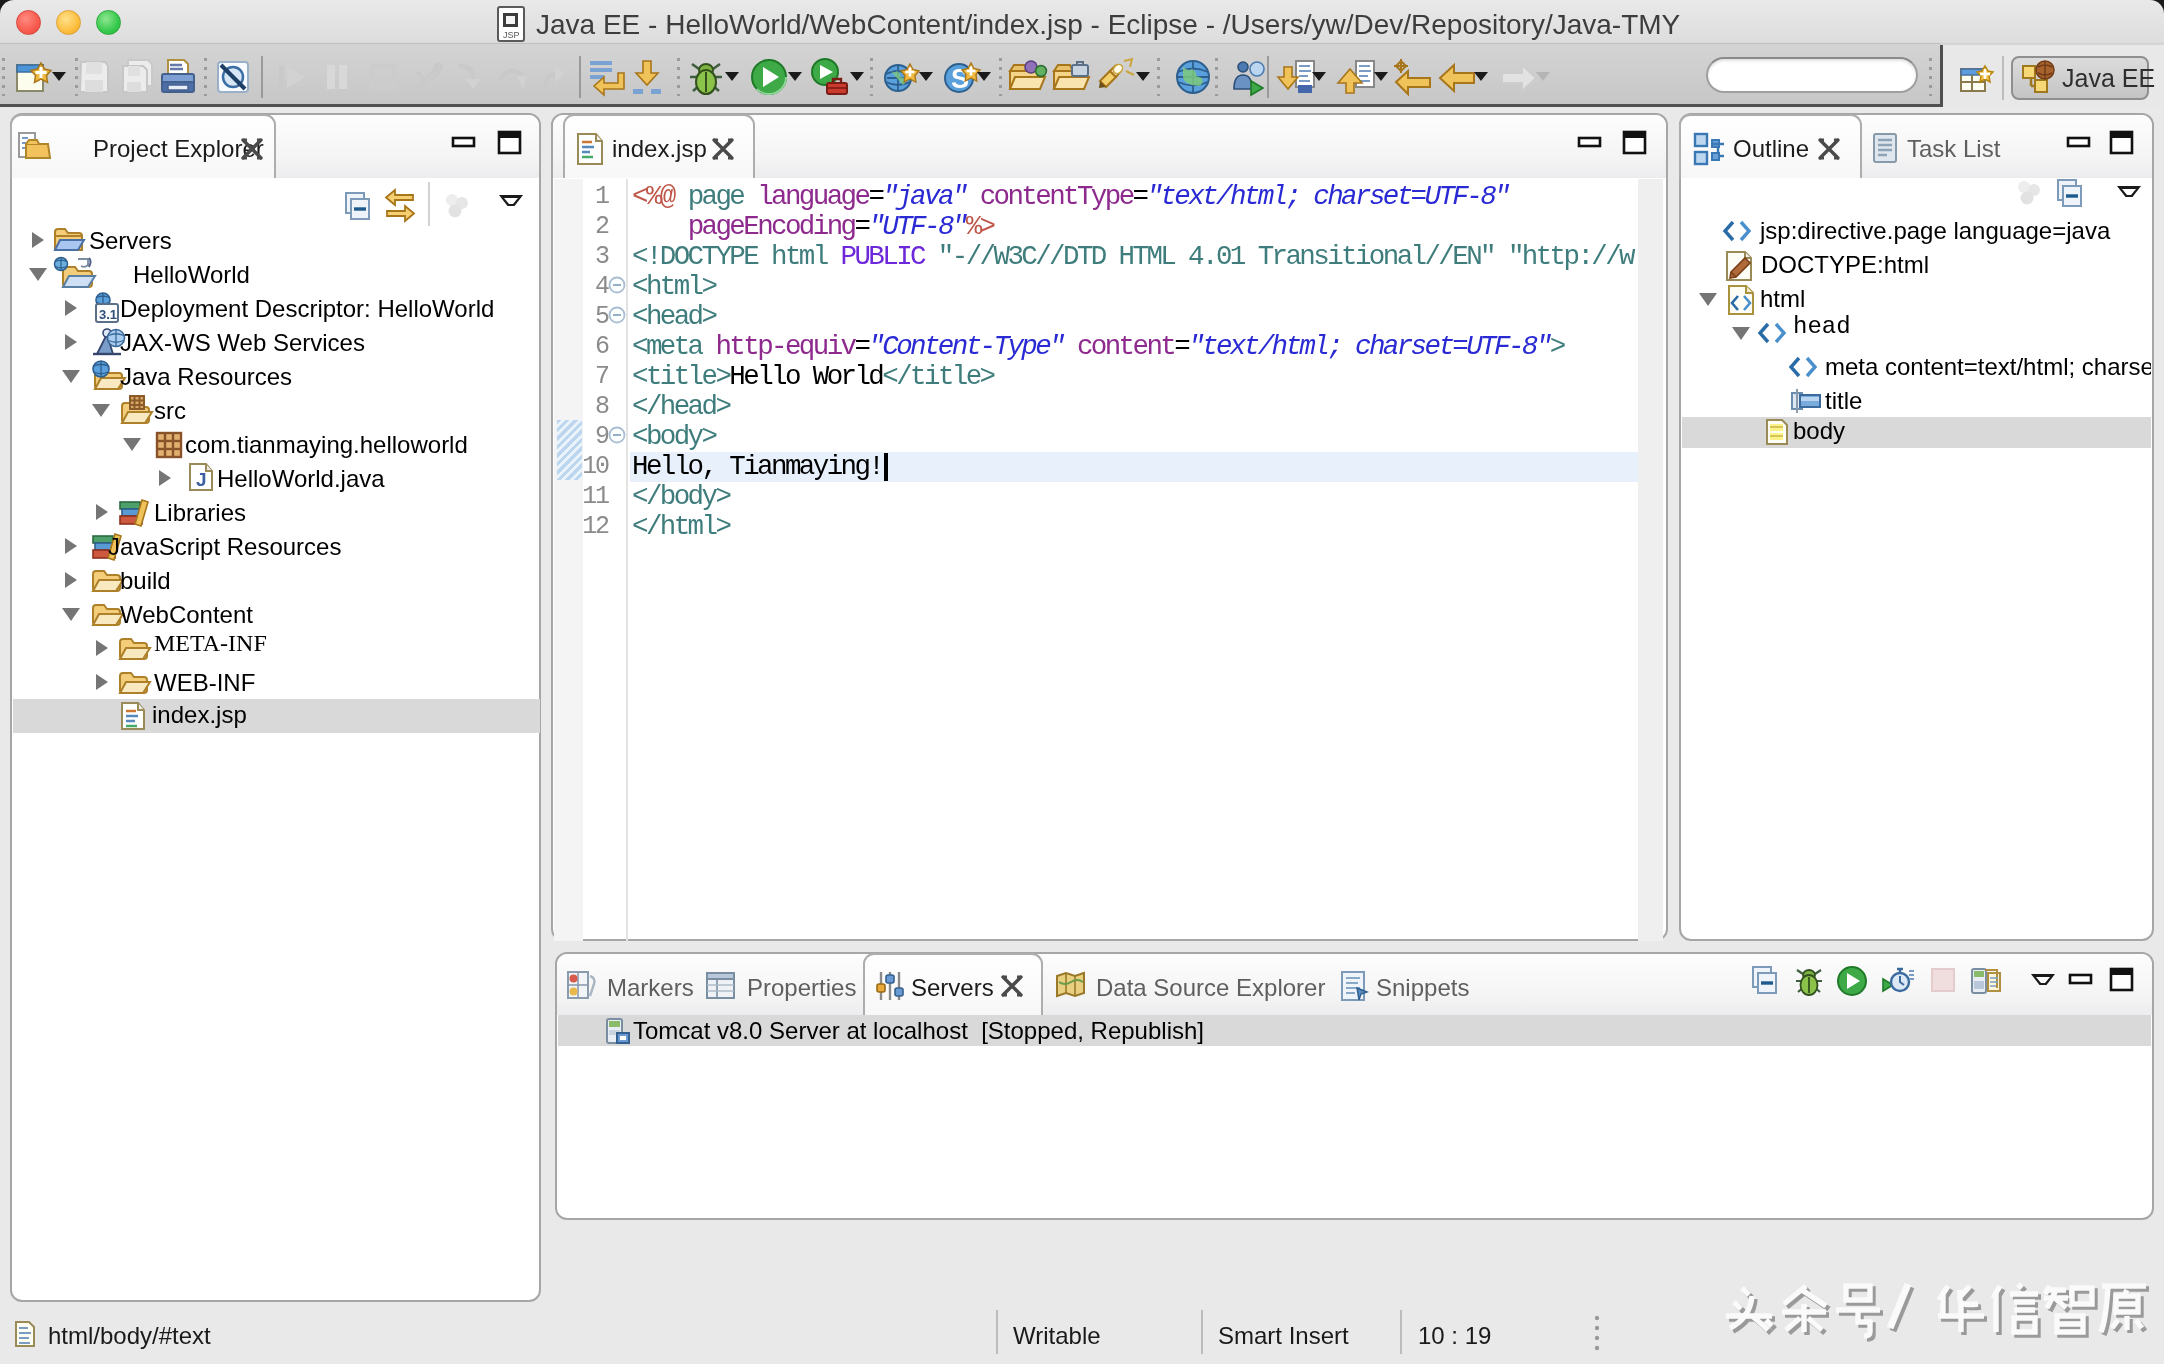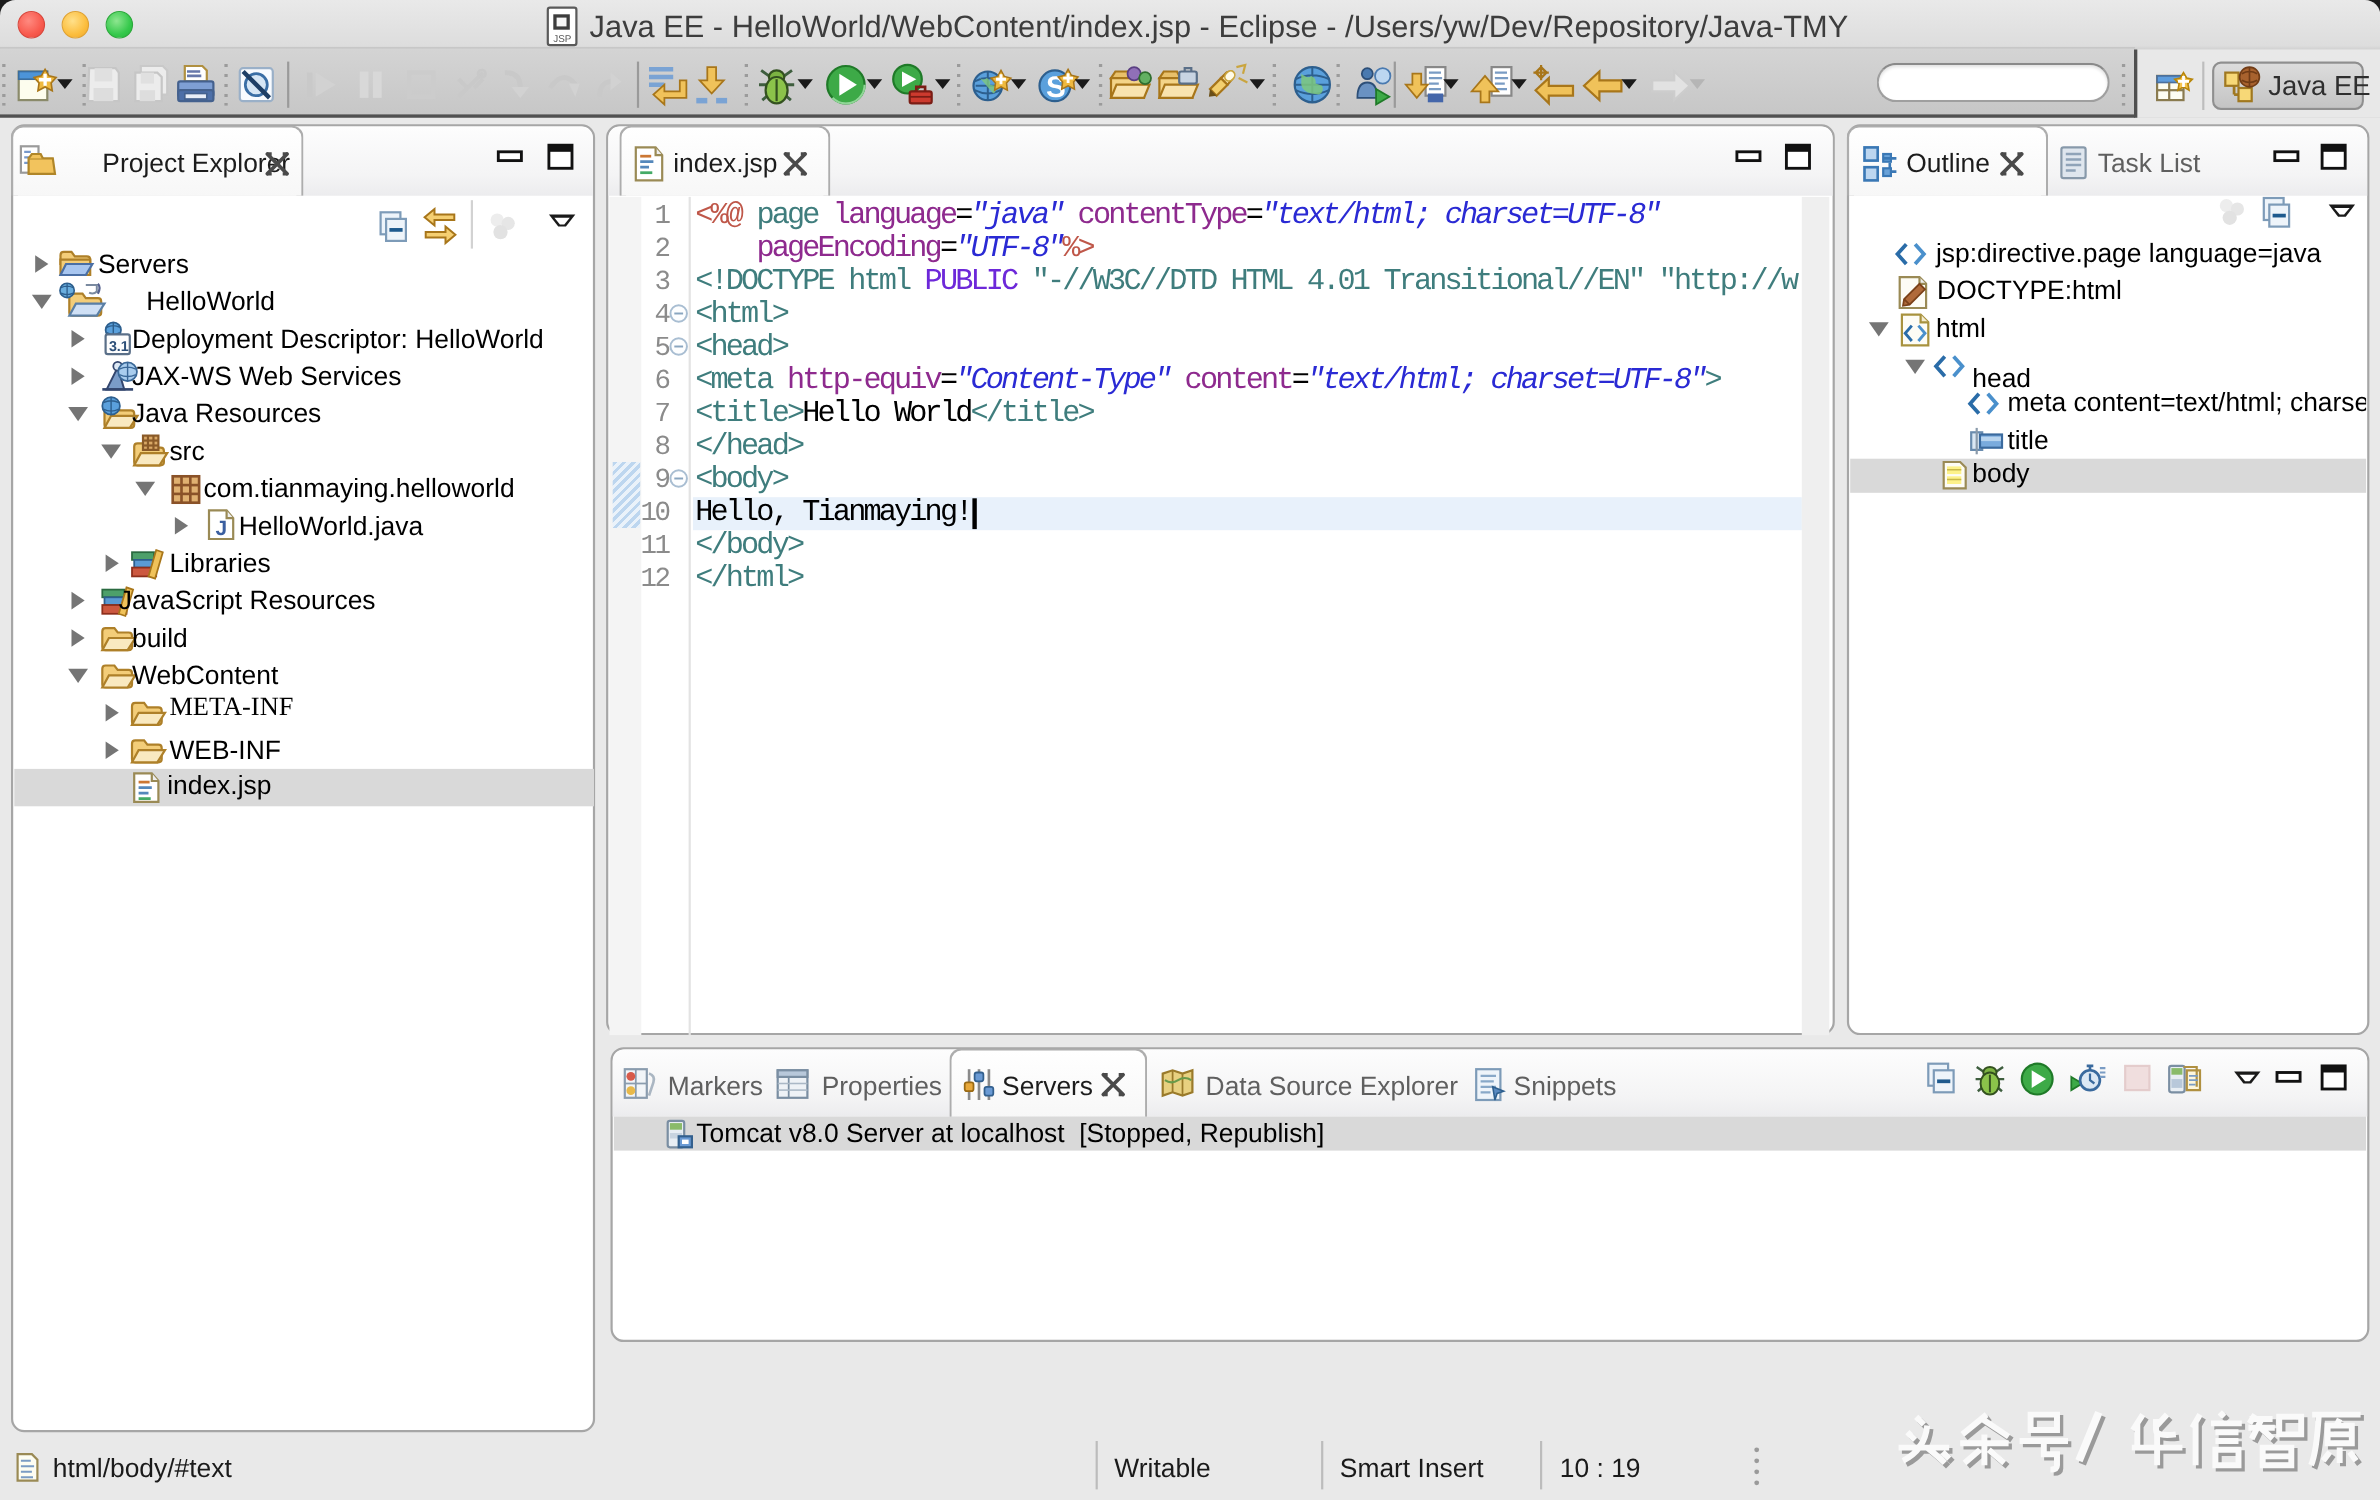--- a/index.html
+++ b/index.html
@@ -622,21 +622,21 @@
     </svg>
     <div class="trlabel" style="left:79px; top:167px; line-height:34px;">html</div>
 
     <svg style="left:51px; top:212px;" width="18" height="13" viewBox="0 0 18 13">
         <path d="M0 0 L18 0 L9 13 z" fill="#757575"></path>
       </svg>
     <svg style="left:77px; top:206px;" width="28" height="24" viewBox="0 0 28 24">
       <path d="M10 3 L2 12 L10 21" fill="none" stroke="#2a6ca8" stroke-width="3.4"></path>
       <path d="M18 3 L26 12 L18 21" fill="none" stroke="#4a90cc" stroke-width="3.4"></path>
     </svg>
-    <div class="trlabel" style="left:112px; top:213px; line-height:34px;">head</div>
+    <div class="trlabel" style="left:112px; top:195px; line-height:34px;font-family:Liberation Mono, monospace;">head</div>
 
     <svg style="left:108px; top:240px;" width="28" height="24" viewBox="0 0 28 24">
       <path d="M10 3 L2 12 L10 21" fill="none" stroke="#2a6ca8" stroke-width="3.4"></path>
       <path d="M18 3 L26 12 L18 21" fill="none" stroke="#4a90cc" stroke-width="3.4"></path>
     </svg>
     <div class="trlabel" style="left:144px; top:235px; line-height:34px; width:326px; overflow:hidden;">meta content=text/html; charse</div>
 
     <svg style="left:109px; top:272px;" width="32" height="28" viewBox="0 0 32 28">
       <rect x="2" y="6" width="10" height="16" fill="#dce8f4" stroke="#6a8cae" stroke-width="2"></rect>
       <rect x="10" y="8" width="20" height="12" fill="#7aabdd" stroke="#3a6a9e" stroke-width="2"></rect>

